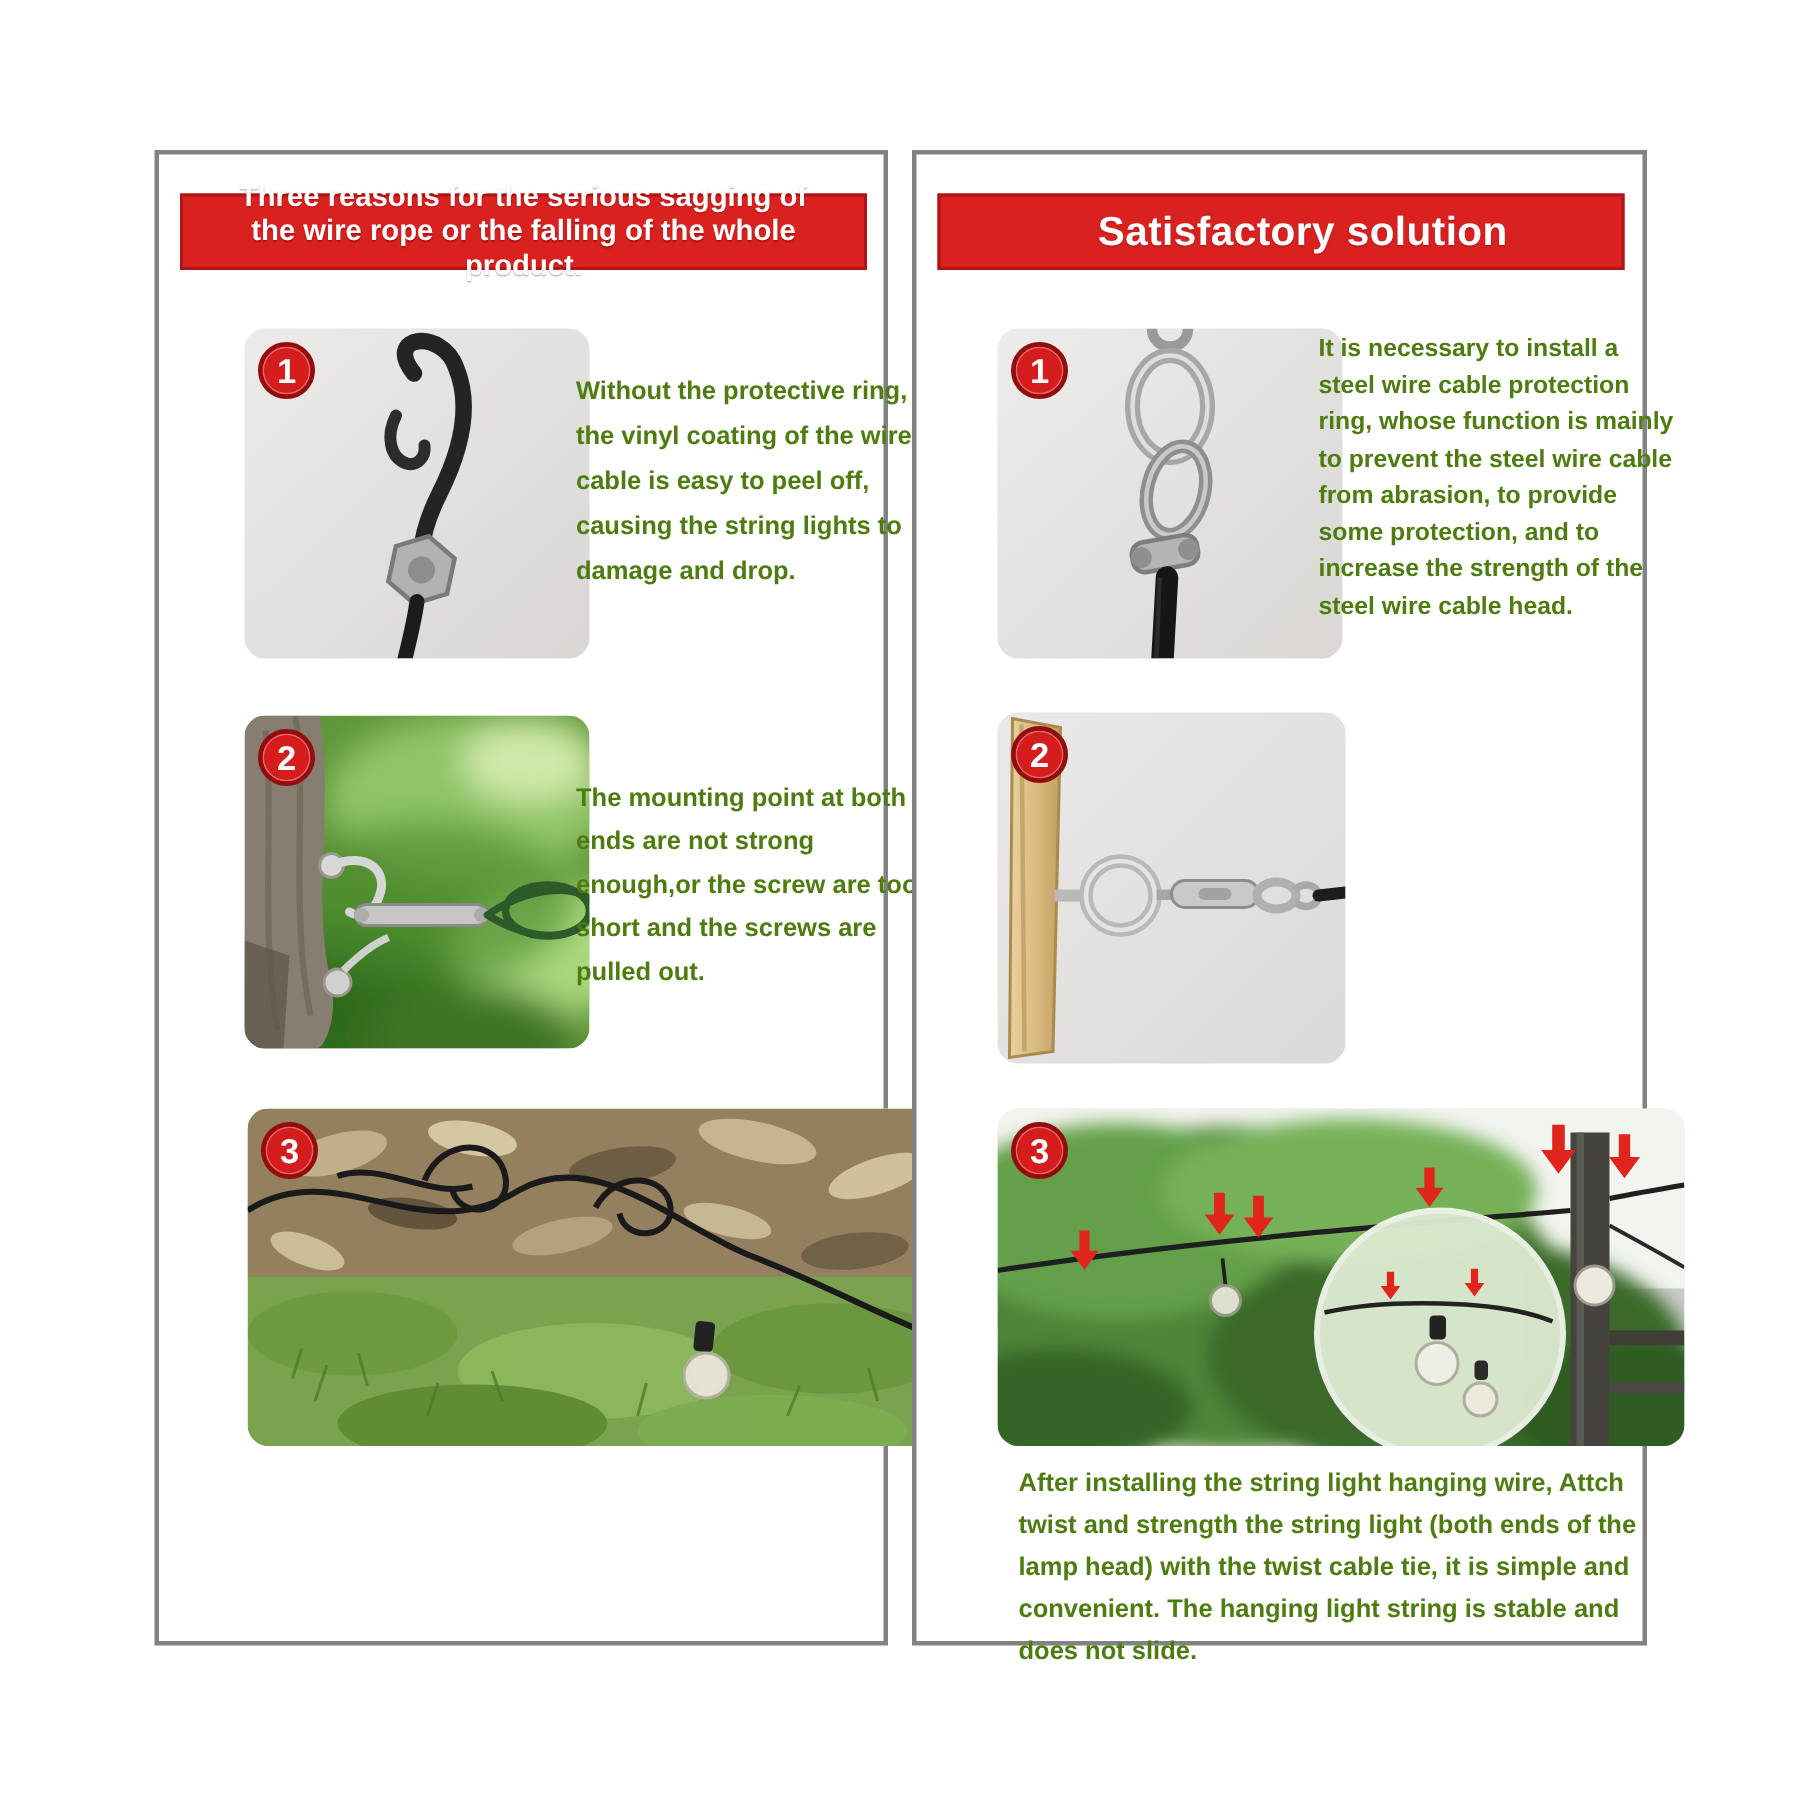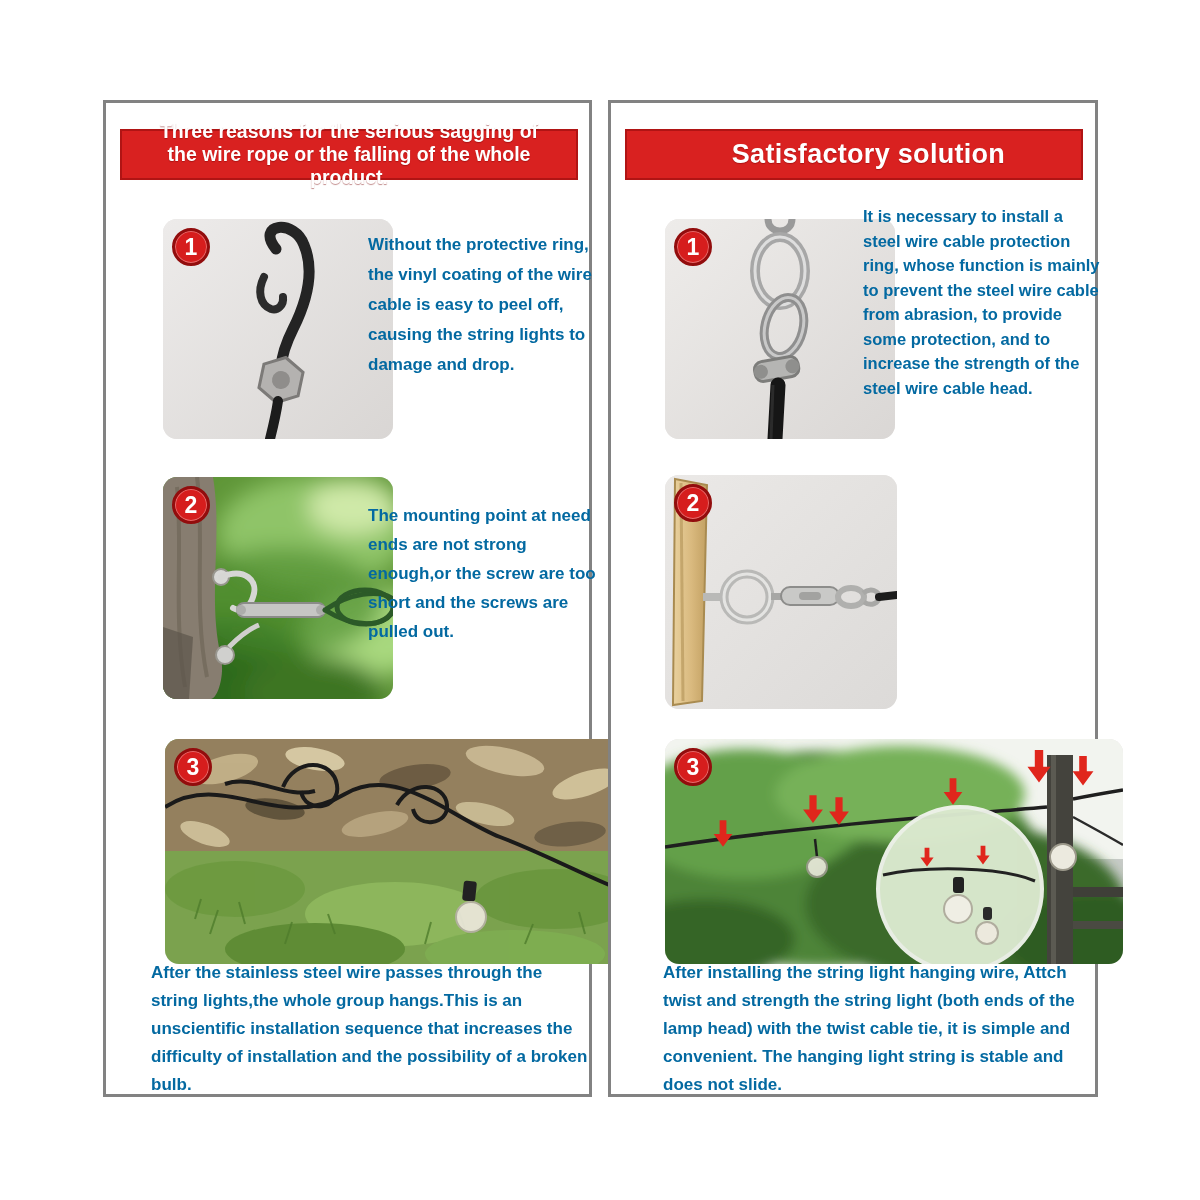--- a/index.html
+++ b/index.html
@@ -23,21 +23,21 @@
   .photo { position:absolute; border-radius:14px; overflow:hidden;
            background:#e7e5e3; }
   .photo svg { display:block; width:100%; height:100%; }
 
   .badge { position:absolute; top:9px; left:9px; width:38px; height:38px;
            border-radius:50%; background:#d61d1d; border:3px solid #920d0d;
            color:#ffffff; font-weight:700; font-size:23px; line-height:1;
            display:flex; align-items:center; justify-content:center;
            box-sizing:border-box; box-shadow:0 0 0 1px rgba(255,255,255,.35) inset; }
 
-  .txt { position:absolute; color:#0369a1; font-weight:700; margin:0; }
+  .txt { position:absolute; color:#4d7c0f; font-weight:700; margin:16px; }
   .t-l1 { left:262px; top:127px; width:228px; font-size:17px; line-height:30px; }
   .t-l2 { left:262px; top:398px; width:232px; font-size:17px; line-height:29px; }
   .t-l3 { left:45px;  top:856px; width:438px; font-size:17px; line-height:28px; }
   .t-r1 { left:252px; top:101px; width:238px; font-size:16.5px; line-height:24.5px; }
   .t-r2 { left:255px; top:378px; width:234px; font-size:17px; line-height:26.5px; }
   .t-r3 { left:52px;  top:856px; width:424px; font-size:17px; line-height:28px; }
 
   .p-l1 { left:17px; top:100px; width:230px; height:220px; }
   .p-l2 { left:17px; top:358px; width:230px; height:222px; }
   .p-l3 { left:19px; top:620px; width:459px; height:225px; }
@@ -99,21 +99,21 @@
         <rect x="74" y="126" width="88" height="14" rx="7" fill="#c6c6c4" stroke="#8b8b89" stroke-width="2"></rect>
         <circle cx="78" cy="133" r="5" fill="#adadab"></circle>
           <circle cx="158" cy="133" r="5" fill="#adadab"></circle>
         <circle cx="62" cy="178" r="9" fill="#d0d0ce" stroke="#98968f" stroke-width="2"></circle>
         <path d="M 66 170 C 76 160 86 152 96 148" fill="none" stroke="#cfcfcd" stroke-width="5"></path>
         <path d="M 162 133 C 186 116 216 112 230 122 M 162 133 C 192 152 222 150 230 134" fill="none" stroke="#2c5a28" stroke-width="5" stroke-linecap="round"></path>
         <ellipse cx="202" cy="130" rx="28" ry="17" fill="none" stroke="#2c5a28" stroke-width="5"></ellipse>
       </svg>
       <span class="badge">2</span>
     </figure>
-    <p class="txt t-l2">The mounting point at need ends are not strong enough,or the screw are too short and the screws are pulled out.</p>
+    <p class="txt t-l2">The mounting point at both ends are not strong enough,or the screw are too short and the screws are pulled out.</p>
 
     <figure class="photo p-l3">
       <svg viewBox="0 0 459 225">
         <rect width="459" height="225" fill="#7ba24e"></rect>
         <rect width="459" height="112" fill="#94805e"></rect>
         <g opacity=".95">
           <ellipse cx="60" cy="30" rx="34" ry="13" fill="#c3b189" transform="rotate(-15 60 30)"></ellipse>
           <ellipse cx="150" cy="20" rx="30" ry="11" fill="#d8cba6" transform="rotate(10 150 20)"></ellipse>
           <ellipse cx="250" cy="38" rx="36" ry="12" fill="#6b5b42" transform="rotate(-8 250 38)"></ellipse>
           <ellipse cx="340" cy="22" rx="40" ry="13" fill="#c9b893" transform="rotate(12 340 22)"></ellipse>
@@ -140,21 +140,20 @@
           <path d="M 232 66 C 246 40 280 44 282 66 C 284 86 252 90 248 70"></path>
           <path d="M 60 45 C 90 35 120 60 150 52"></path>
         </g>
         <g>
           <rect x="298" y="142" width="13" height="20" rx="3" fill="#222222" transform="rotate(6 304 152)"></rect>
           <circle cx="306" cy="178" r="15" fill="#e9e6d8" stroke="#b4b0a2" stroke-width="2" opacity=".95"></circle>
         </g>
       </svg>
       <span class="badge">3</span>
     </figure>
-    <p class="txt t-l3">After the stainless steel wire passes through the string lights,the whole group hangs.This is an unscientific installation sequence that increases the difficulty of installation and the possibility of a broken bulb.</p>
   </section>
 
   <section class="panel panel-right">
 
     <div class="banner banner-one-line">Satisfactory solution</div>
 
     <figure class="photo p-r1">
       <svg viewBox="0 0 230 220">
         <defs>
           <linearGradient id="gBgR1" x1="0" y1="0" x2="1" y2="1">

